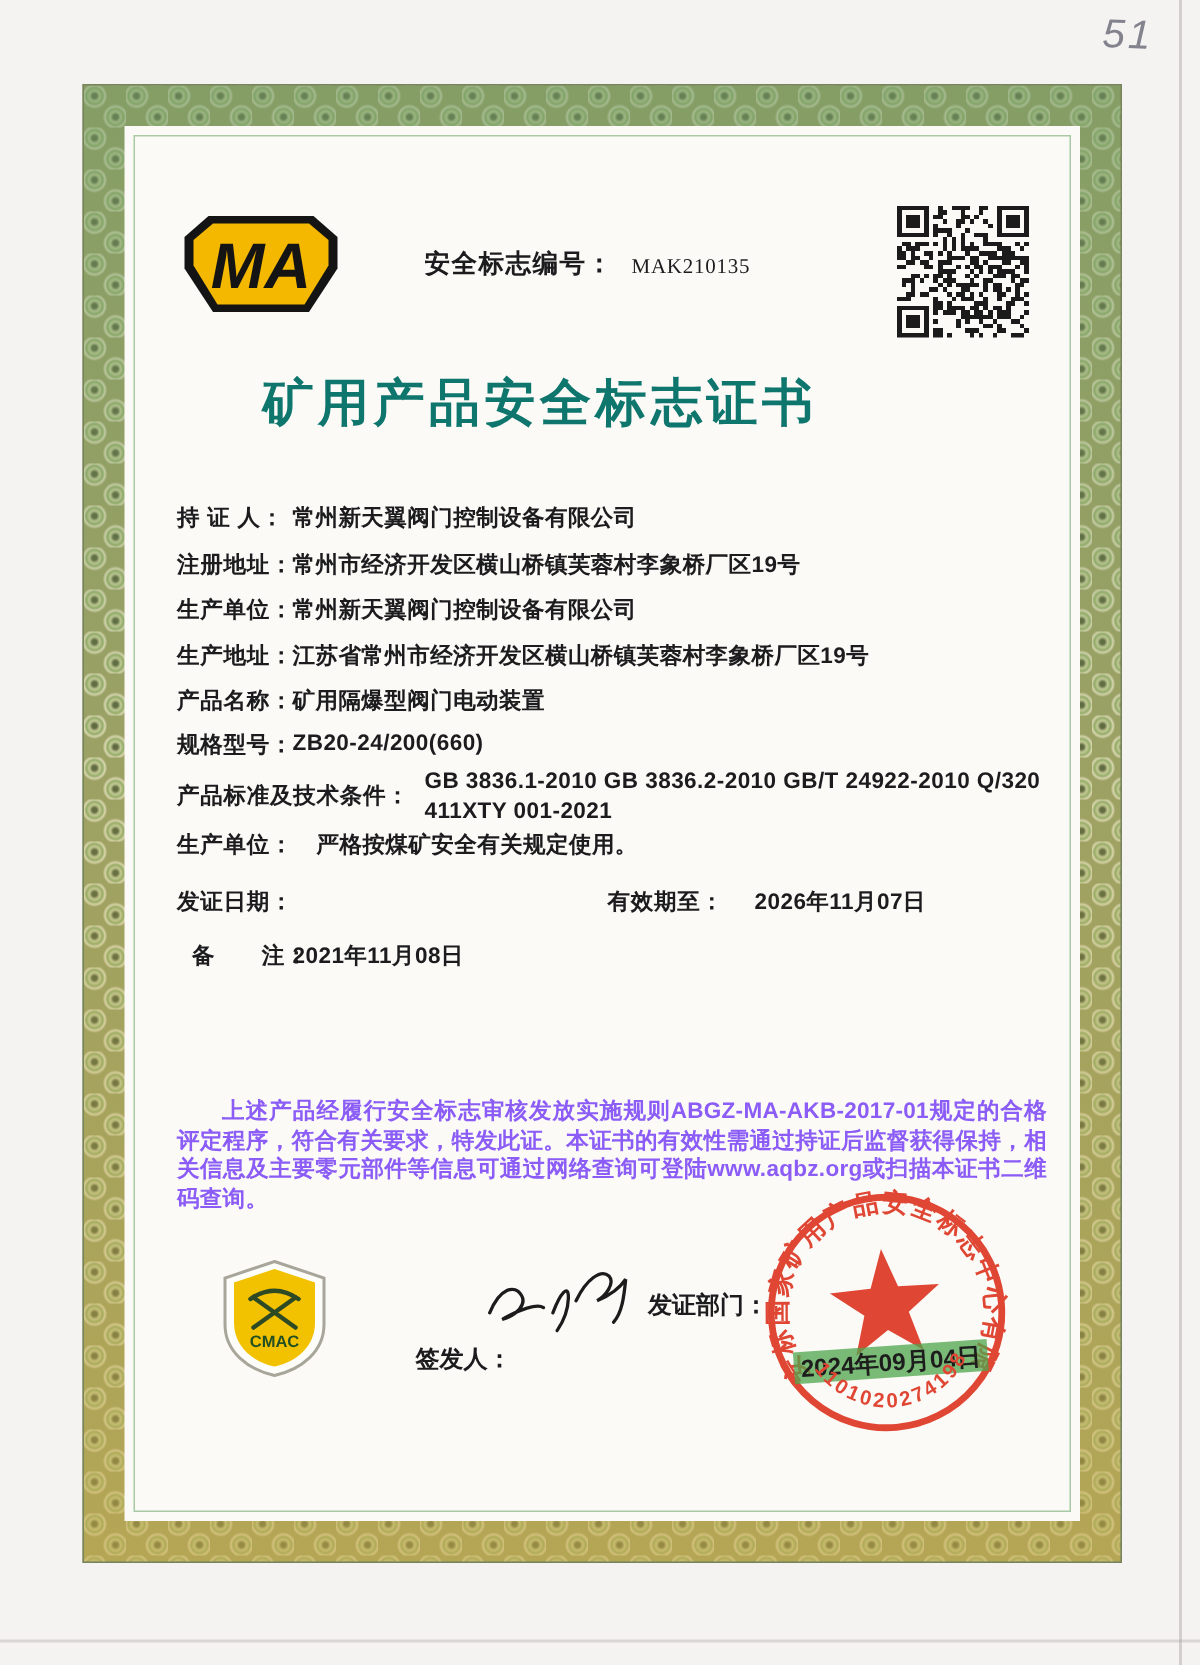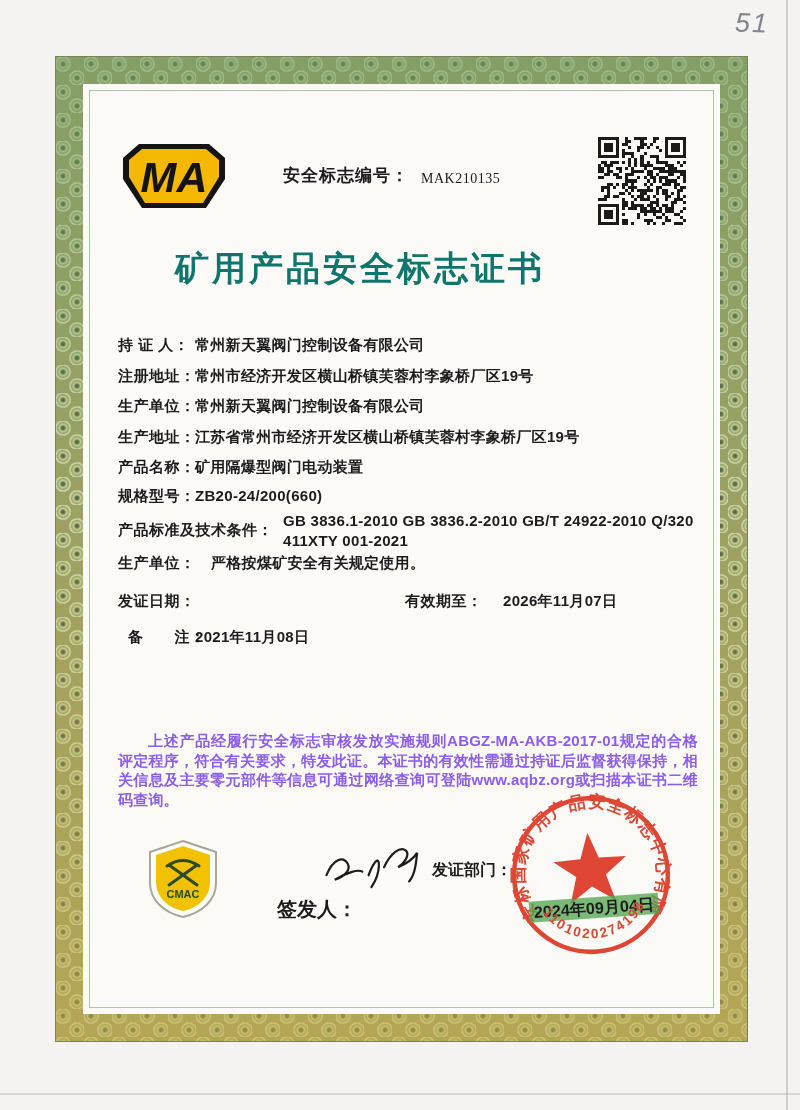--- a/index.html
+++ b/index.html
@@ -51,21 +51,21 @@
   .val.wrap{white-space:normal;word-break:break-all;line-height:20px;}
 
   .statement{
     position:absolute;left:118px;top:731px;width:580px;
     font-size:15px;font-weight:600;line-height:19.5px;letter-spacing:.2px;
     text-indent:2em;text-align:justify;color:#8b5cf6;
   }
 
   
   .cmac{position:absolute;left:146px;top:840px;width:74px;height:78px;}
-  .signer-label{position:absolute;left:277px;top:896px;font-size:20px;font-weight:600;}
+  .signer-label{position:absolute;left:277px;top:896px;font-size:16px;font-weight:600;}
   .signature{position:absolute;left:320px;top:838px;width:105px;height:58px;}
   .dept-label{position:absolute;left:432px;top:860px;font-size:16px;font-weight:600;}
 
   .stamp{position:absolute;left:500px;top:784px;width:182px;height:182px;mix-blend-mode:multiply;opacity:.94;}
 </style>
 </head>
 <body>
 
 <div>
 

